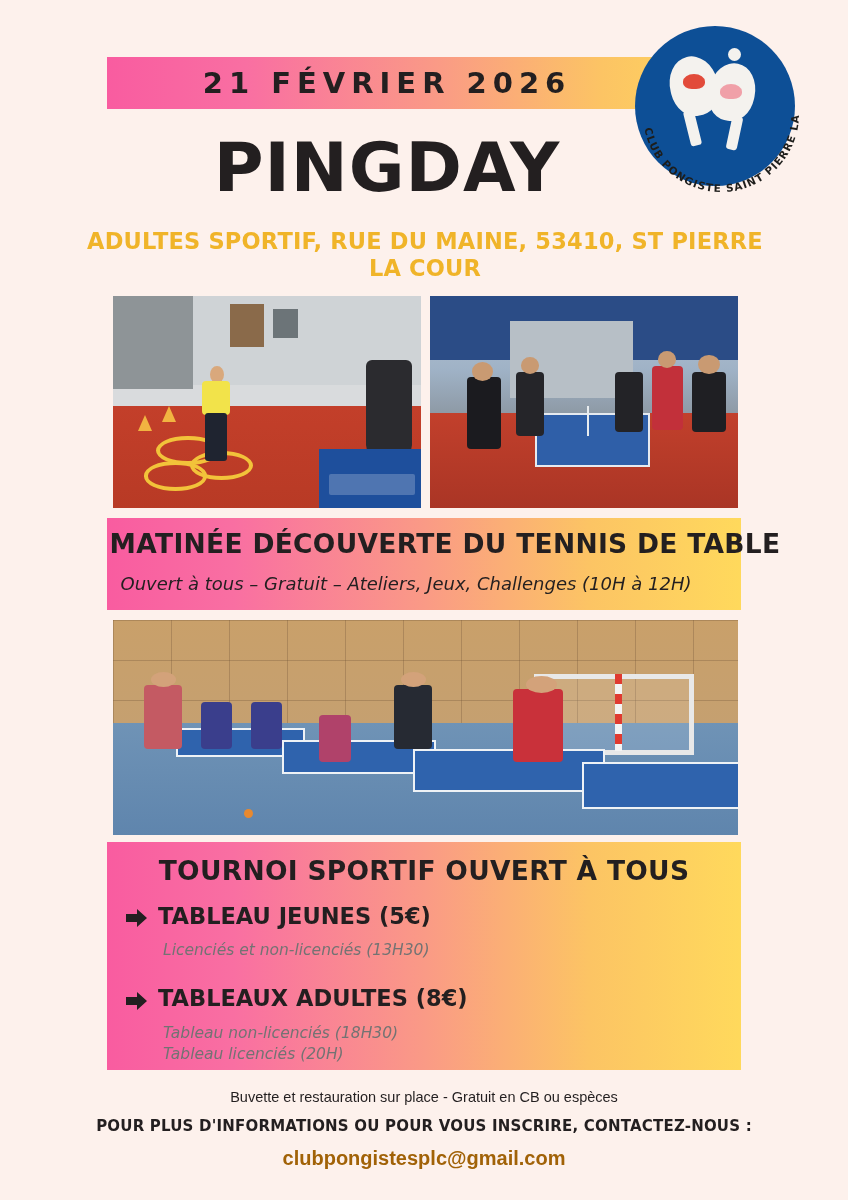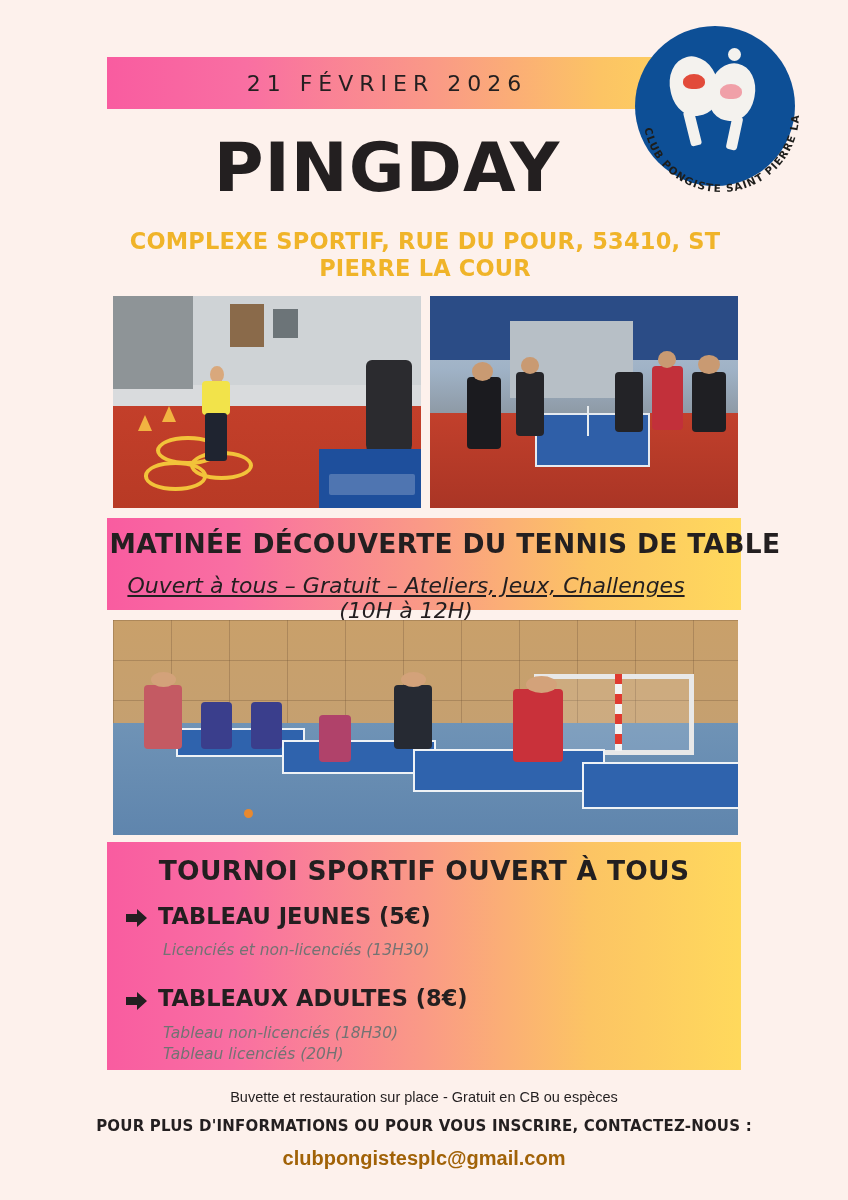--- a/index.html
+++ b/index.html
@@ -33,22 +33,22 @@
   .date-text {
     position: absolute;
     left: 107px;
     top: 57px;
     width: 560px;
     height: 52px;
     display: flex;
     align-items: center;
     justify-content: center;
     font-family: "DejaVu Sans", sans-serif;
-    font-weight: normal;
-    font-size: 22px;
+    font-weight: bold;
+    font-size: 29px;
     letter-spacing: 6px;
     color: #231f20;
   }
 
   
   .logo {
     position: absolute;
     left: 625px;
     top: 18px;
     width: 180px;
@@ -229,23 +229,22 @@
     left: 107px; top: 528px; width: 676px;
     text-align: center;
     font-size: 26.5px;
   }
   .band1-sub {
     position: absolute;
     left: 107px; top: 573px; width: 598px;
     text-align: center;
     font-family: "DejaVu Sans", sans-serif;
     font-style: italic;
-    font-size: 22px;
-    color: #231f20;
-    text-decoration: underline;
+    font-size: 18px;
+    color: #231f20;
   }
 
   .band2-title {
     left: 107px; top: 855px; width: 634px;
     text-align: center;
     font-size: 26.5px;
   }
 
   .row-arrow {
     position: absolute;
@@ -329,21 +328,21 @@
         <path id="ringpath" d="M 18,96 A 78,78 0 1 0 174,96" fill="none"></path>
       </defs>
       <text>
         <textPath href="#ringpath" startOffset="6%">CLUB PONGISTE SAINT PIERRE LA COUR</textPath>
       </text>
     </svg>
   </div>
 
   <div class="title">PINGDAY</div>
 
-  <div class="address">COMPLEXE SPORTIF, RUE DU POUR, 53410, ST PIERRE LA COUR</div>
+  <div class="address">ADULTES SPORTIF, RUE DU MAINE, 53410, ST PIERRE LA COUR</div>
 
   <div class="photo photo-1">
     <div class="ph1-bg"></div>
     <div class="ph1-wall-dark"></div>
     <div class="ph1-poster"></div>
     <div class="ph1-poster2"></div>
     <div class="ph1-coat"></div>
     <div class="ph1-hoop ph1-h1"></div>
     <div class="ph1-hoop ph1-h2"></div>
     <div class="ph1-hoop ph1-h3"></div>

